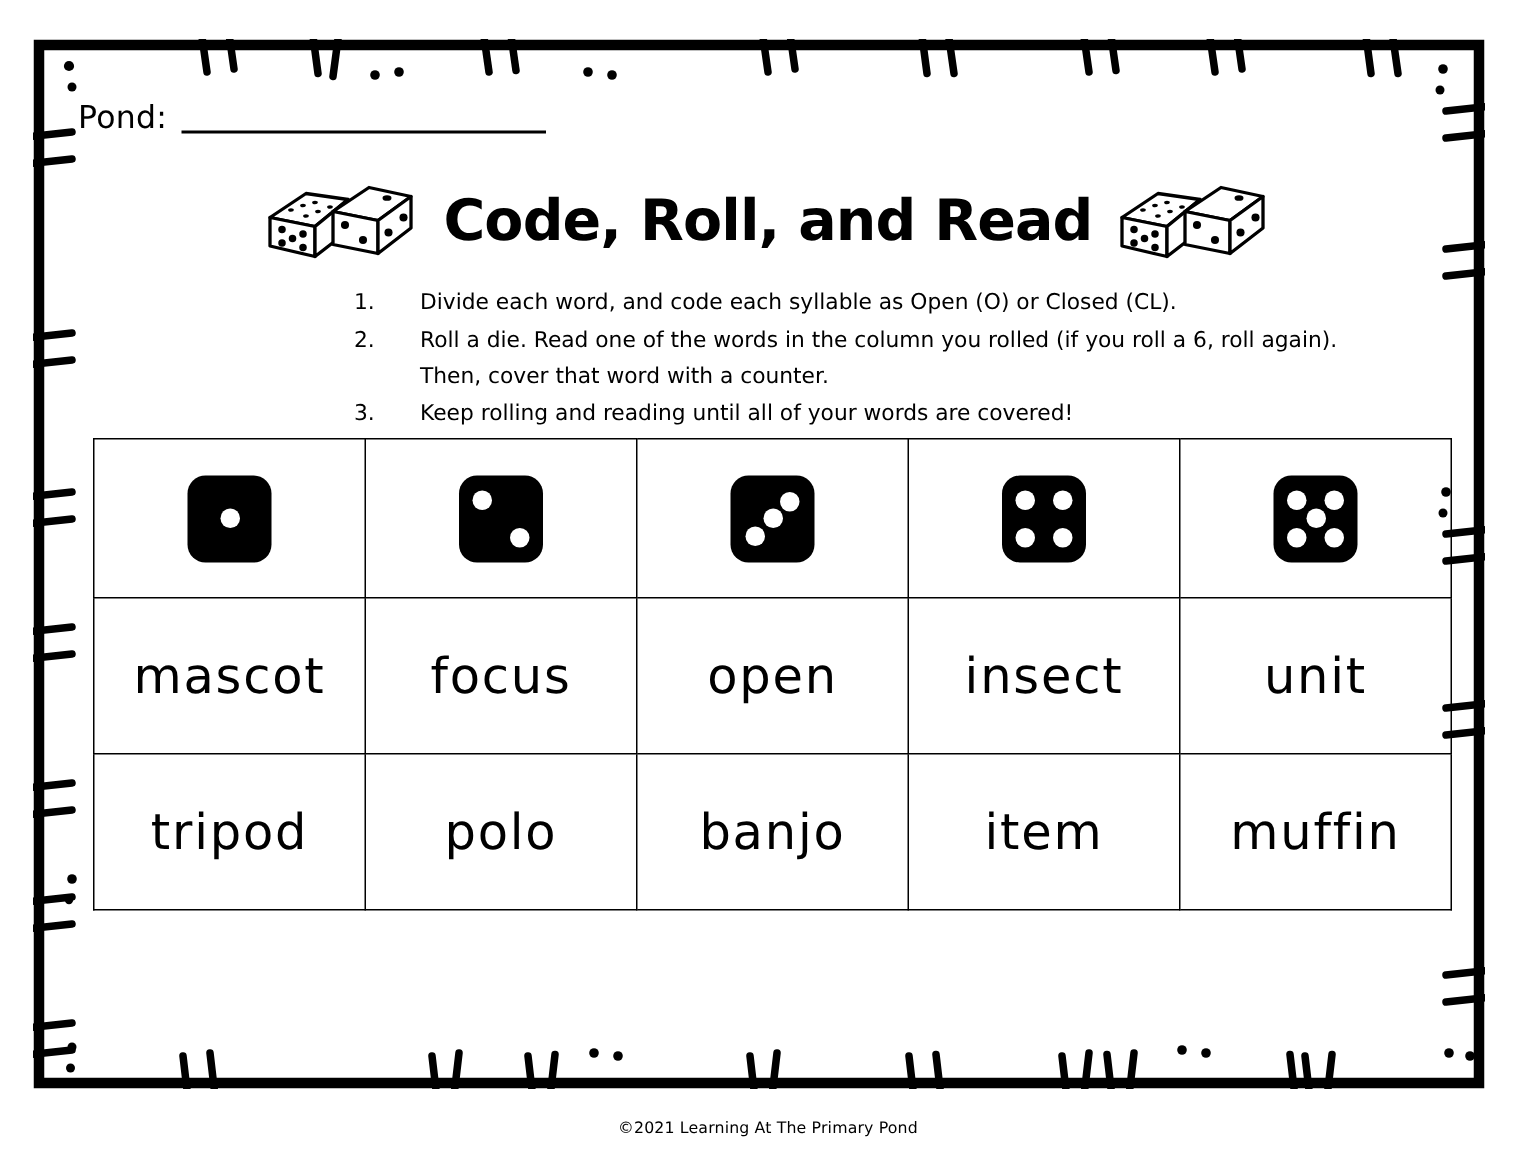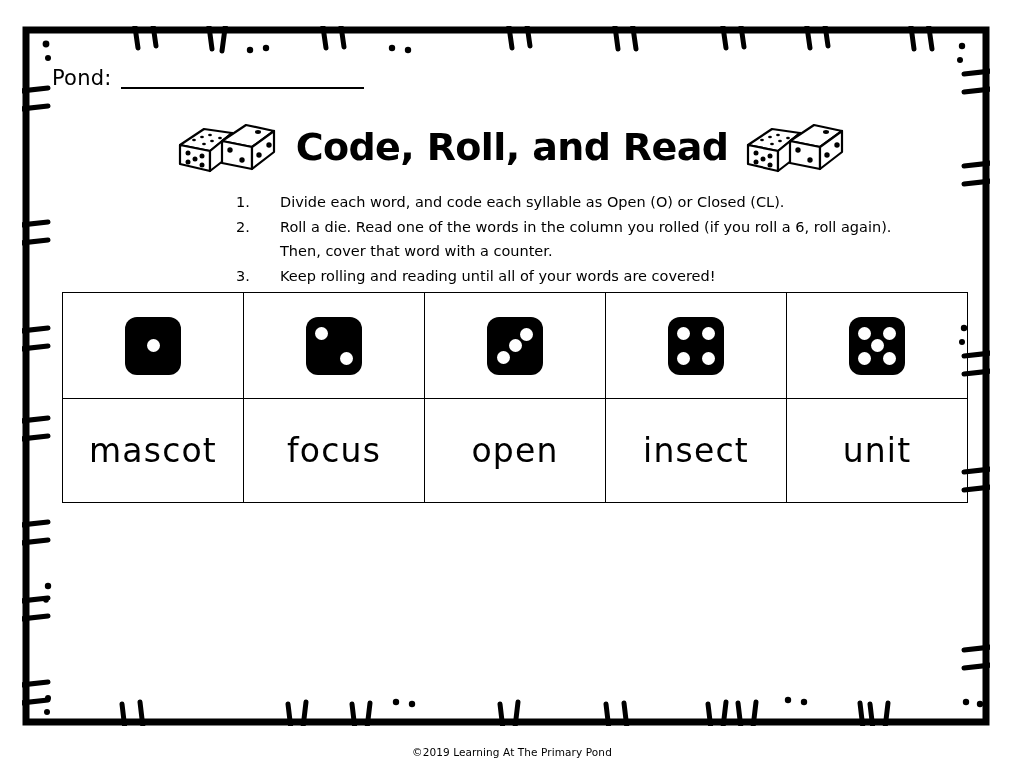--- a/index.html
+++ b/index.html
@@ -400,16 +400,23 @@
         </div>
       </td>
     </tr>
     <tr class="word-row">
       <td class="word-cell">mascot</td>
       <td class="word-cell">focus</td>
       <td class="word-cell">open</td>
       <td class="word-cell">insect</td>
       <td class="word-cell">unit</td>
     </tr>
+    <tr class="word-row">
+      <td class="word-cell">tripod</td>
+      <td class="word-cell">polo</td>
+      <td class="word-cell">banjo</td>
+      <td class="word-cell">item</td>
+      <td class="word-cell">muffin</td>
+    </tr>
   </tbody>
 </table>
 
-<div id="footer-credit">©2019 Learning At The Primary Pond</div>
+<div id="footer-credit">©2021 Learning At The Primary Pond</div>
 
 </body></html>

